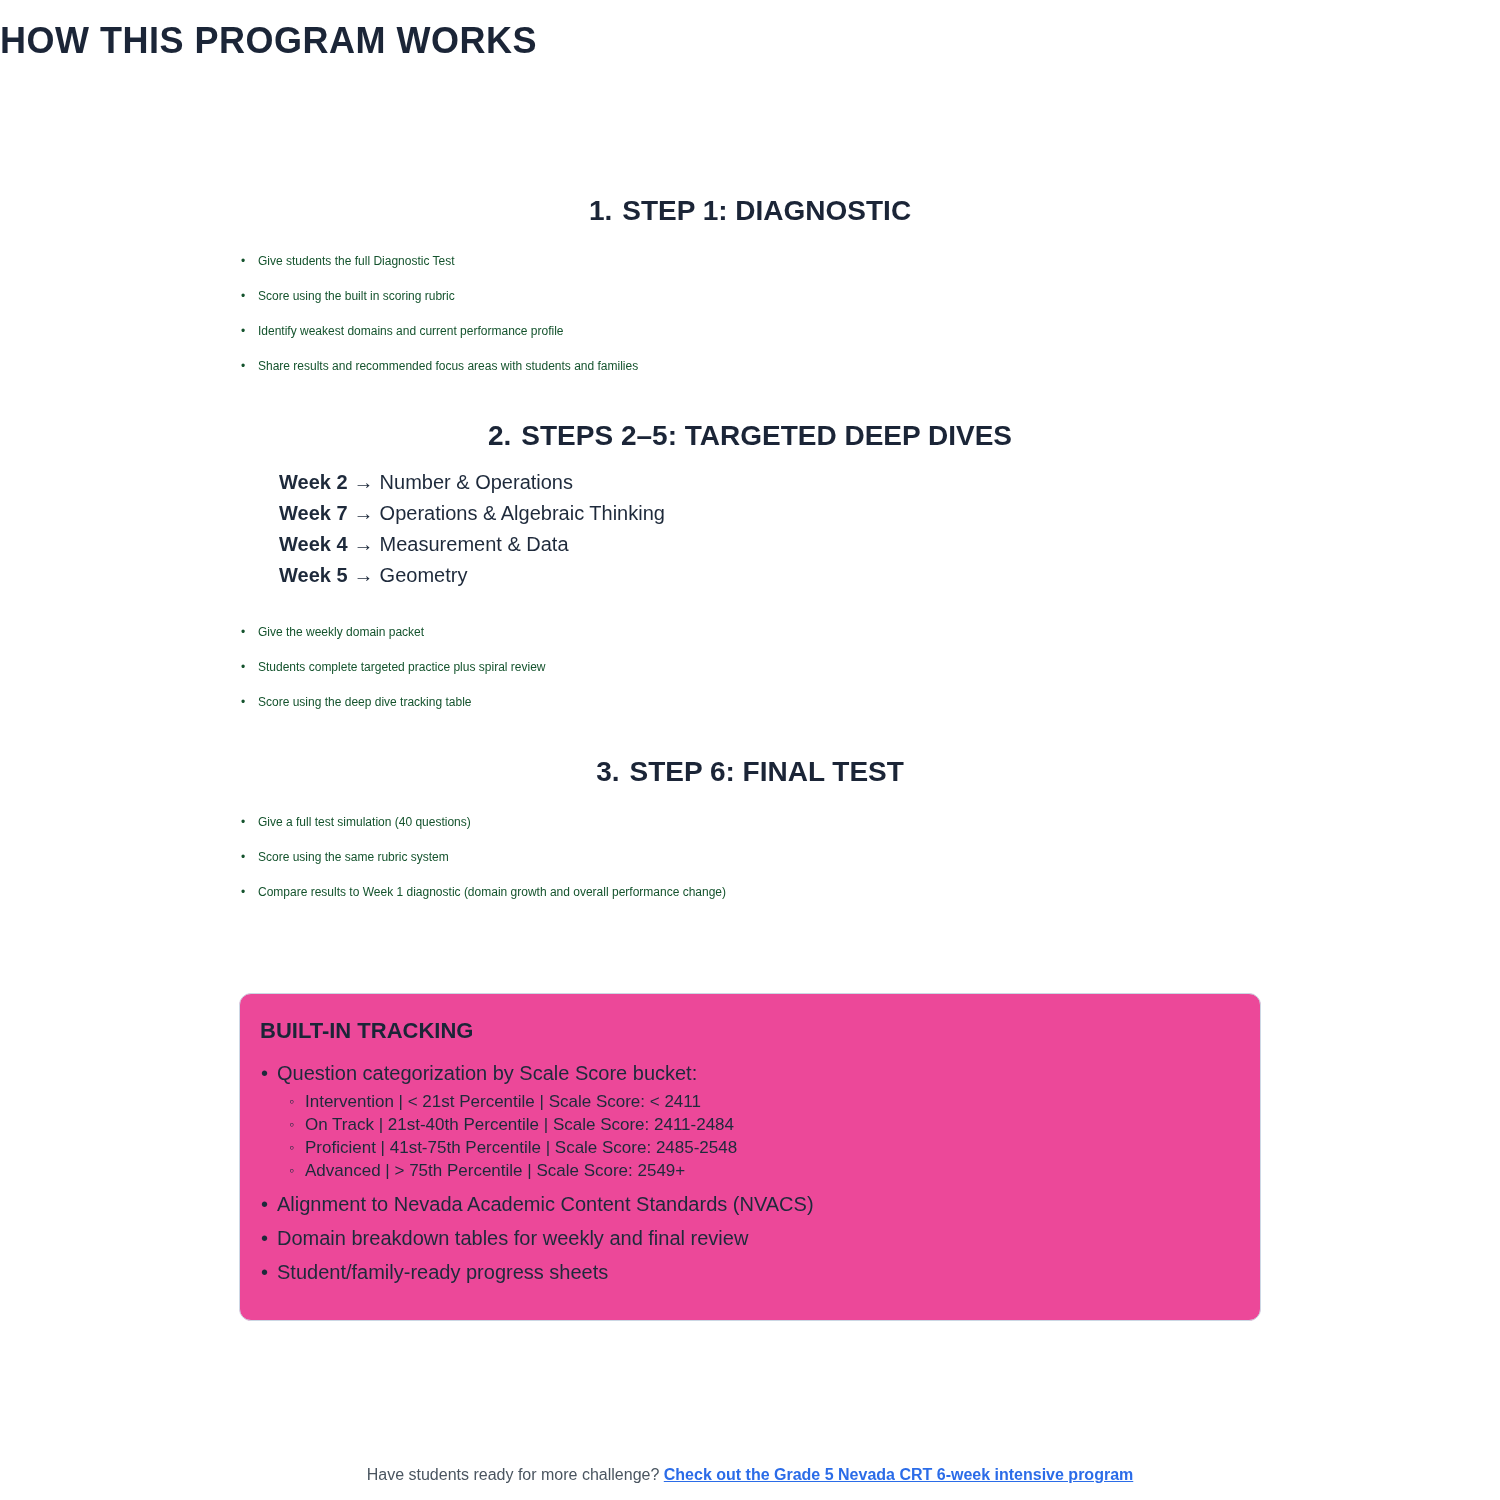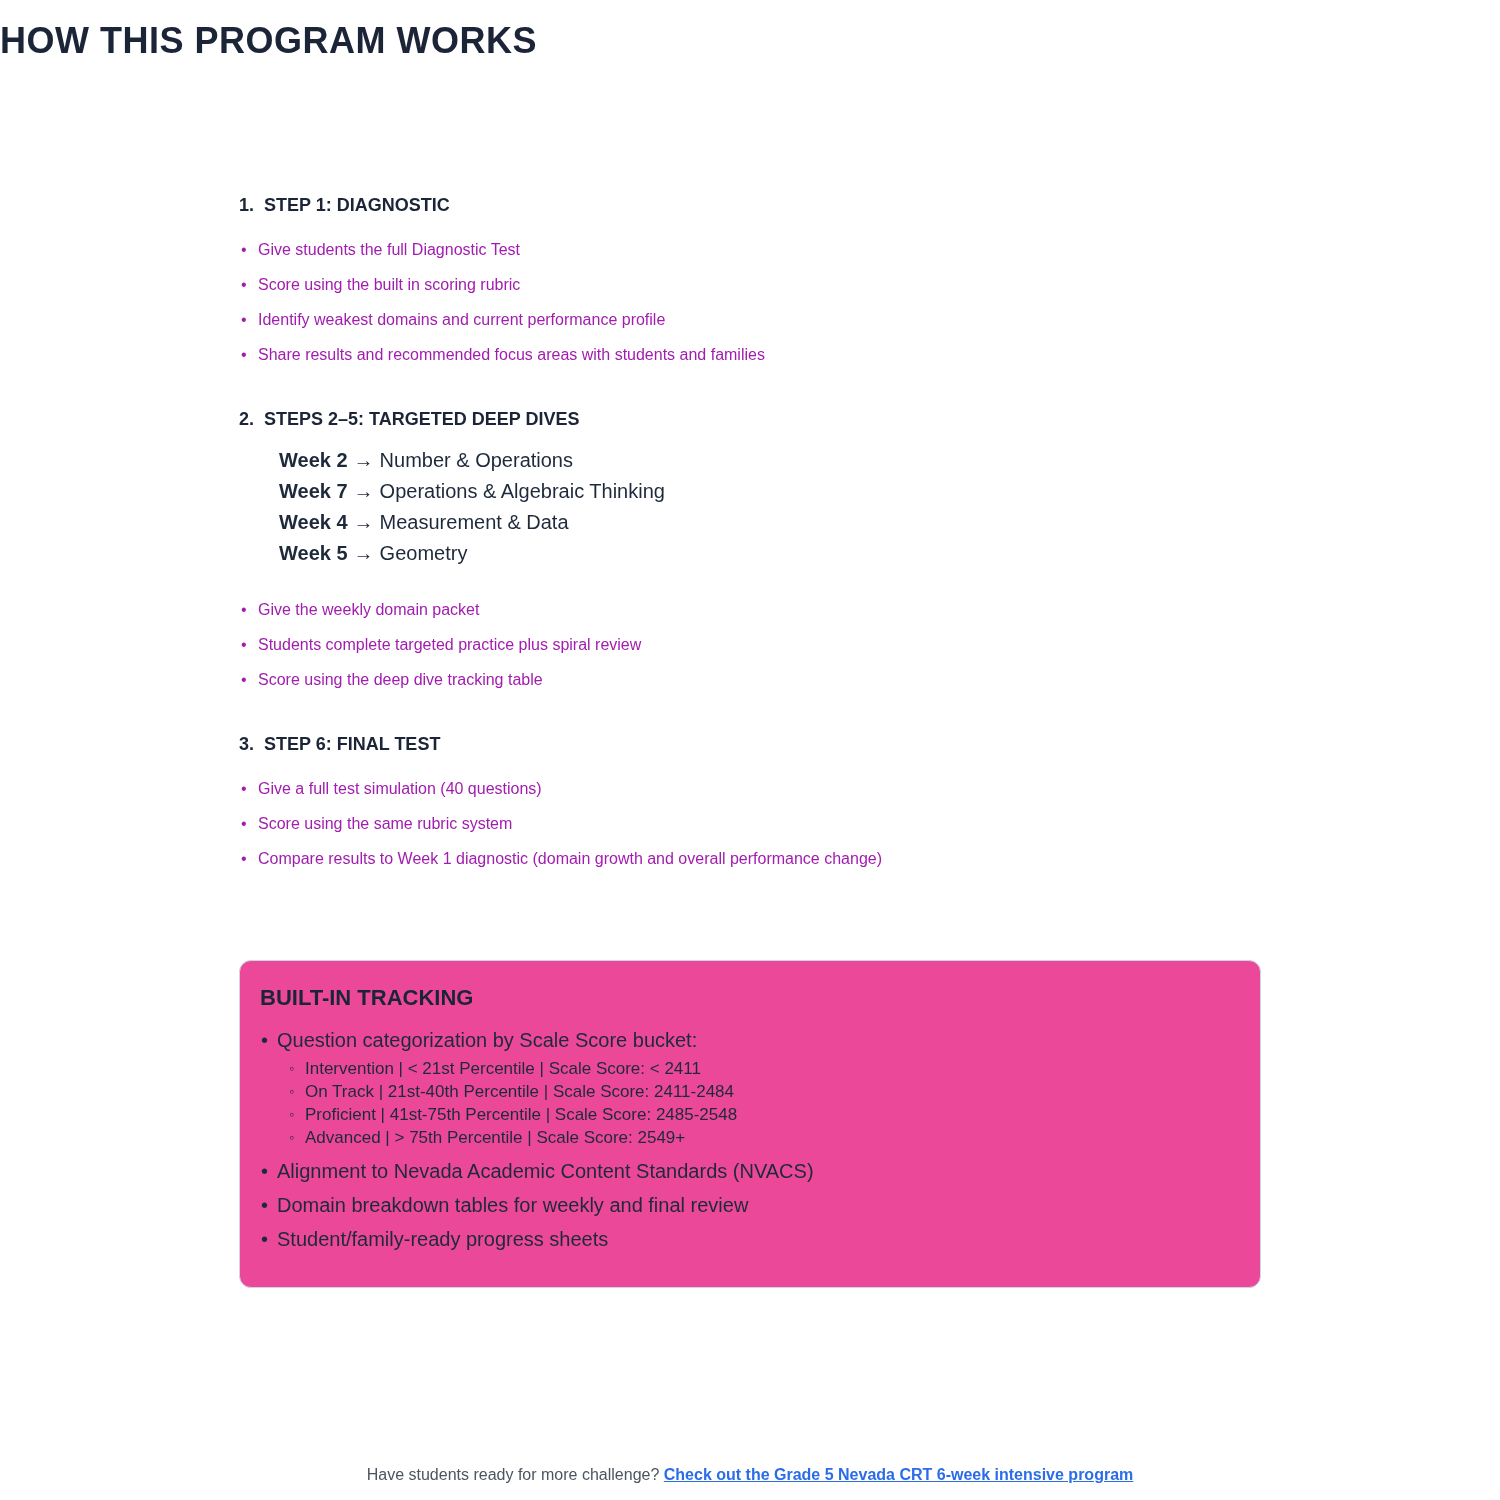--- a/index.html
+++ b/index.html
@@ -23,35 +23,36 @@
   .content {
     width: 1022px;
     margin: 0 auto;
     padding-top: 133px;
   }
 
   .section { margin-top: 0; }
   .section + .section { margin-top: 42px; }
 
   .section-heading {
-    font-size: 18px;
+    font-size: 28px;
     font-weight: bold;
     color: #1b2537;
     margin-bottom: 22px;
+    text-align: center;
   }
   .section-heading .num { margin-right: 10px; }
 
   ul.bullets { list-style: none; }
   ul.bullets li {
     position: relative;
-    font-size: 16px;
+    font-size: 12px;
     line-height: 24px;
     padding-left: 19px;
     margin-bottom: 11px;
-    color: #a21caf;
+    color: #14532d;
   }
   ul.bullets li::before {
     content: "\2022";
     position: absolute;
     left: 2px;
     top: 0;
   }
 
   .weeks { margin-left: 40px; margin-top: -4px; margin-bottom: 33px; }
   .week-row {

